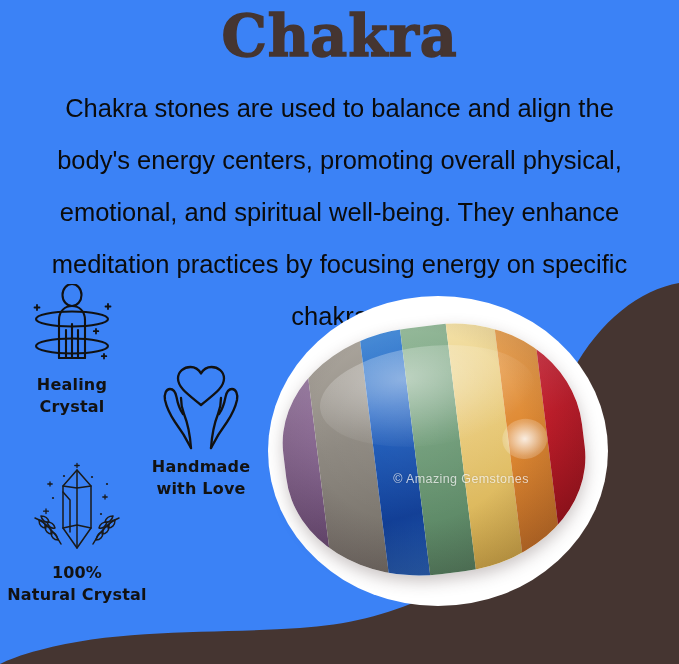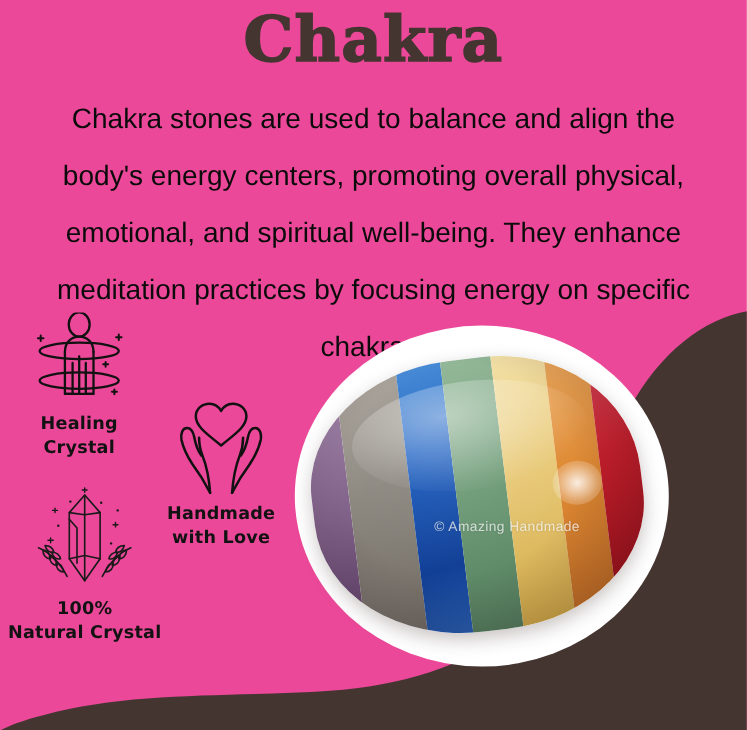--- a/index.html
+++ b/index.html
@@ -4,21 +4,21 @@
 <style>
   html, body {
     margin: 0;
     padding: 0;
     background: #ffffff;
   }
   #page {
     position: relative;
     width: 679px;
     height: 664px;
-    background: #ec4899;
+    background: #3b82f6;
     overflow: hidden;
     font-family: "Liberation Sans", sans-serif;
   }
 
   
   .brown-shape {
     position: absolute;
     left: 0;
     top: 0;
     width: 679px;
@@ -72,21 +72,21 @@
     font-weight: 700;
     font-size: 16px;
     line-height: 22px;
     color: #121212;
     letter-spacing: 0.2px;
     white-space: pre-line;
   }
 
   #badge-healing   { left: 8px;   top: 284px; width: 128px; }
   #badge-handmade  { left: 136px; top: 364px; width: 130px; }
-  #badge-natural   { left: 2px;   top: 442px; width: 150px; }
+  #badge-natural   { left: 2px;   top: 462px; width: 150px; }
 
   
   .photo-area {
     position: absolute;
     left: 268px;
     top: 296px;
     width: 340px;
     height: 310px;
   }
   .photo-disc {
@@ -286,16 +286,16 @@
         <span class="b-blue"></span>
         <span class="b-green"></span>
         <span class="b-yellow"></span>
         <span class="b-orange"></span>
         <span class="b-red"></span>
       </div>
       <div class="stone-shade"></div>
       <div class="stone-gloss"></div>
       <div class="stone-highlight"></div>
     </div>
-    <div class="watermark">© Amazing Handmade</div>
+    <div class="watermark">© Amazing Gemstones</div>
   </div>
 
 </div>
 
 </body></html>

